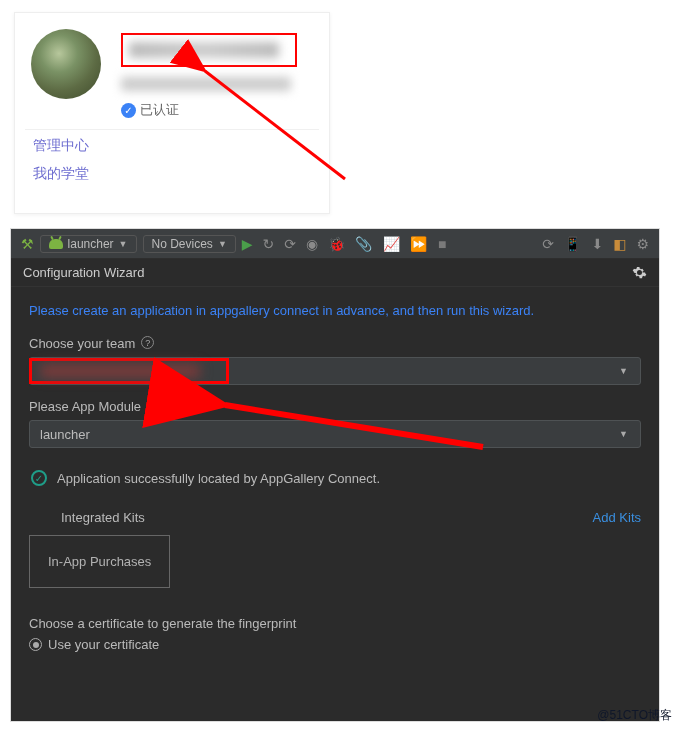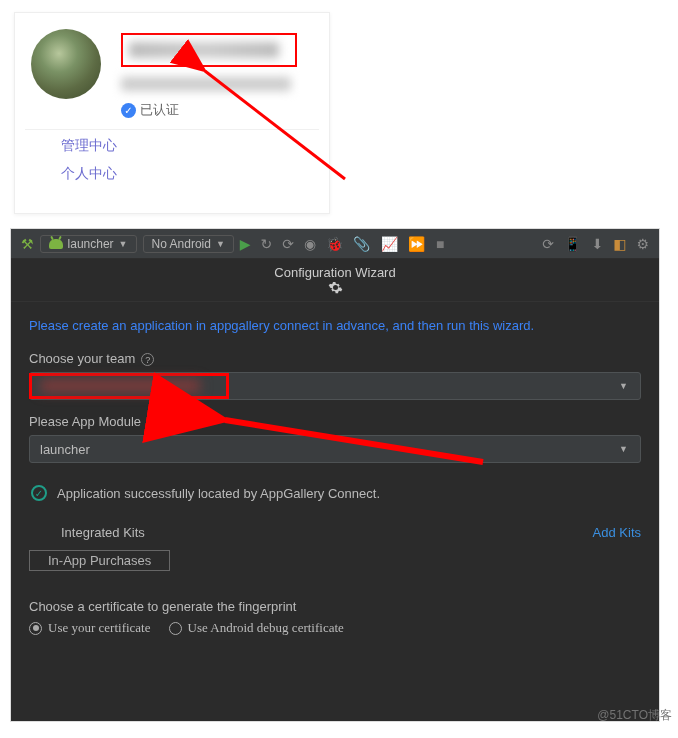--- a/index.html
+++ b/index.html
@@ -85,21 +85,20 @@
       border-top: 1px solid #f0f0f0;
       padding: 0;
       margin: 0 10px;
     }
     .profile-link {
       display: block;
       font-size: 14px;
       color: #6d6dd0;
       padding: 7px 8px 3px 8px;
       cursor: pointer;
-      margin-left: 28px;
     }
     .arrow1 {
       position: absolute;
       left: 170px;
       top: 56px;
       pointer-events: none;
       overflow: visible;
     }
     
     .ide {
@@ -149,30 +148,29 @@
     .play { color: #4a9e4a; }
     .orange { color: #c88b3a; }
     .wizard-header {
       display: flex;
       align-items: center;
       justify-content: space-between;
       padding: 6px 12px;
       color: #ccc;
       font-size: 13px;
       border-bottom: 1px solid #333;
-      flex-direction: column;
     }
     .gear { width:15px;height:15px; color:#ccc; }
     .wizard-body {
       padding: 16px 18px 10px 18px;
       color: #bababa;
       font-size: 13px;
     }
     .intro { margin-bottom: 18px; color: #3b82f6; }
-    .label { margin-bottom: 6px; color: #bababa; font-size: 13px; display:flex; align-items:flex-end; gap:6px; }
+    .label { margin-bottom: 6px; color: #bababa; font-size: 13px; display:flex; align-items:flex-start; gap:6px; }
     .help-icon { display:inline-flex; width:13px;height:13px;border:1px solid #888;border-radius:50%; align-items:center; justify-content:center; font-size:9px; color:#aaa; }
     .dropdown-field {
       width: 100%;
       height: 28px;
       background: #3a3d3f;
       border: 1px solid #4e5254;
       border-radius: 3px;
       display: flex;
       align-items: center;
       justify-content: space-between;
@@ -216,32 +214,31 @@
       display: flex;
       justify-content: space-between;
       align-items: center;
       margin-bottom: 10px;
       margin-left: 32px;
     }
     .add-kits { color: #3a8fe0; font-size: 13px; font-weight: 400; cursor: pointer; }
     .kit-chip {
       display: inline-block;
       border: 1px solid #666;
-      padding: 2px 18px;
+      padding: 18px 18px;
       color: #b2b2b2;
       font-size: 13px;
       cursor: pointer;
       margin-bottom: 28px;
     }
     .radio-row {
       display: flex;
       align-items: center;
       gap: 18px;
       margin-top: 6px;
-      font-family: Liberation Serif, serif;
     }
     .radio-opt {
       display: inline-flex;
       align-items: center;
       gap: 6px;
       font-size: 13px;
       color: #bababa;
       cursor: pointer;
     }
     .radio {
@@ -255,21 +252,21 @@
       position: absolute;
       left: 202px;
       top: 112px;
       pointer-events:none;
       overflow: visible;
     }
     .watermark {
       position: absolute;
       right: 6px;
       bottom: 14px;
-      color: #737373;
+      color: #0f172a;
       font-size: 12px;
     }
   </style>
 </head>
 <body>
 
 <div class="profile-card">
   <div class="profile-header">
     <div class="avatar"></div>
     <div class="profile-info">
@@ -278,42 +275,42 @@
       </div>
       <div class="sub-blur"></div>
       <div class="verified">
         <span class="verified-icon">✓</span>
         <span>已认证</span>
       </div>
     </div>
   </div>
   <div class="profile-links">
     <a class="profile-link">管理中心</a>
-    <a class="profile-link">个人中心</a>
+    <a class="profile-link">我的学堂</a>
   </div>
   <svg class="arrow1" width="200" height="140">
     <defs>
         <marker id="ah1" markerWidth="12" markerHeight="10" refX="1" refY="5" orient="auto">
           <polygon points="12,0 0,5 12,10" fill="#ff0000"></polygon>
         </marker>
       </defs>
     <line x1="160" y1="110" x2="20" y2="2" stroke="#ff0000" stroke-width="3" marker-end="url(#ah1)"></line>
   </svg>
 </div>
 
 <div class="ide">
   <div class="toolbar">
     <span class="tb-icon" style="color:#7cb342;">⚒</span>
     <span class="tb-dropdown">
       <span class="android-icon"></span>
       <span>launcher</span>
       <span class="dd-caret">▼</span>
     </span>
     <span class="tb-dropdown" style="margin-left:4px;">
-      <span>No Android</span>
+      <span>No Devices</span>
       <span class="dd-caret">▼</span>
     </span>
     <span class="tb-icon play">▶</span>
     <span class="tb-icon">↻</span>
     <span class="tb-icon">⟳</span>
     <span class="tb-icon">◉</span>
     <span class="tb-icon" style="color:#6fb36f;">🐞</span>
     <span class="tb-icon">📎</span>
     <span class="tb-icon">📈</span>
     <span class="tb-icon">⏩</span>
@@ -361,24 +358,20 @@
       <span class="add-kits">Add Kits</span>
     </div>
     <div class="kit-chip">In-App Purchases</div>
 
     <div class="label">Choose a certificate to generate the fingerprint</div>
     <div class="radio-row">
       <label class="radio-opt">
         <span class="radio checked"></span>
         <span>Use your certificate</span>
       </label>
-      <label class="radio-opt">
-        <span class="radio"></span>
-        <span>Use Android debug certificate</span>
-      </label>
     </div>
 
     <svg class="arrow2" width="300" height="70">
       <defs>
           <marker id="ah2" markerWidth="14" markerHeight="12" refX="1" refY="6" orient="auto">
             <polygon points="14,0 0,6 14,12" fill="#ff0000"></polygon>
           </marker>
         </defs>
       <line x1="270" y1="48" x2="12" y2="6" stroke="#ff0000" stroke-width="6" marker-end="url(#ah2)"></line>
     </svg>

